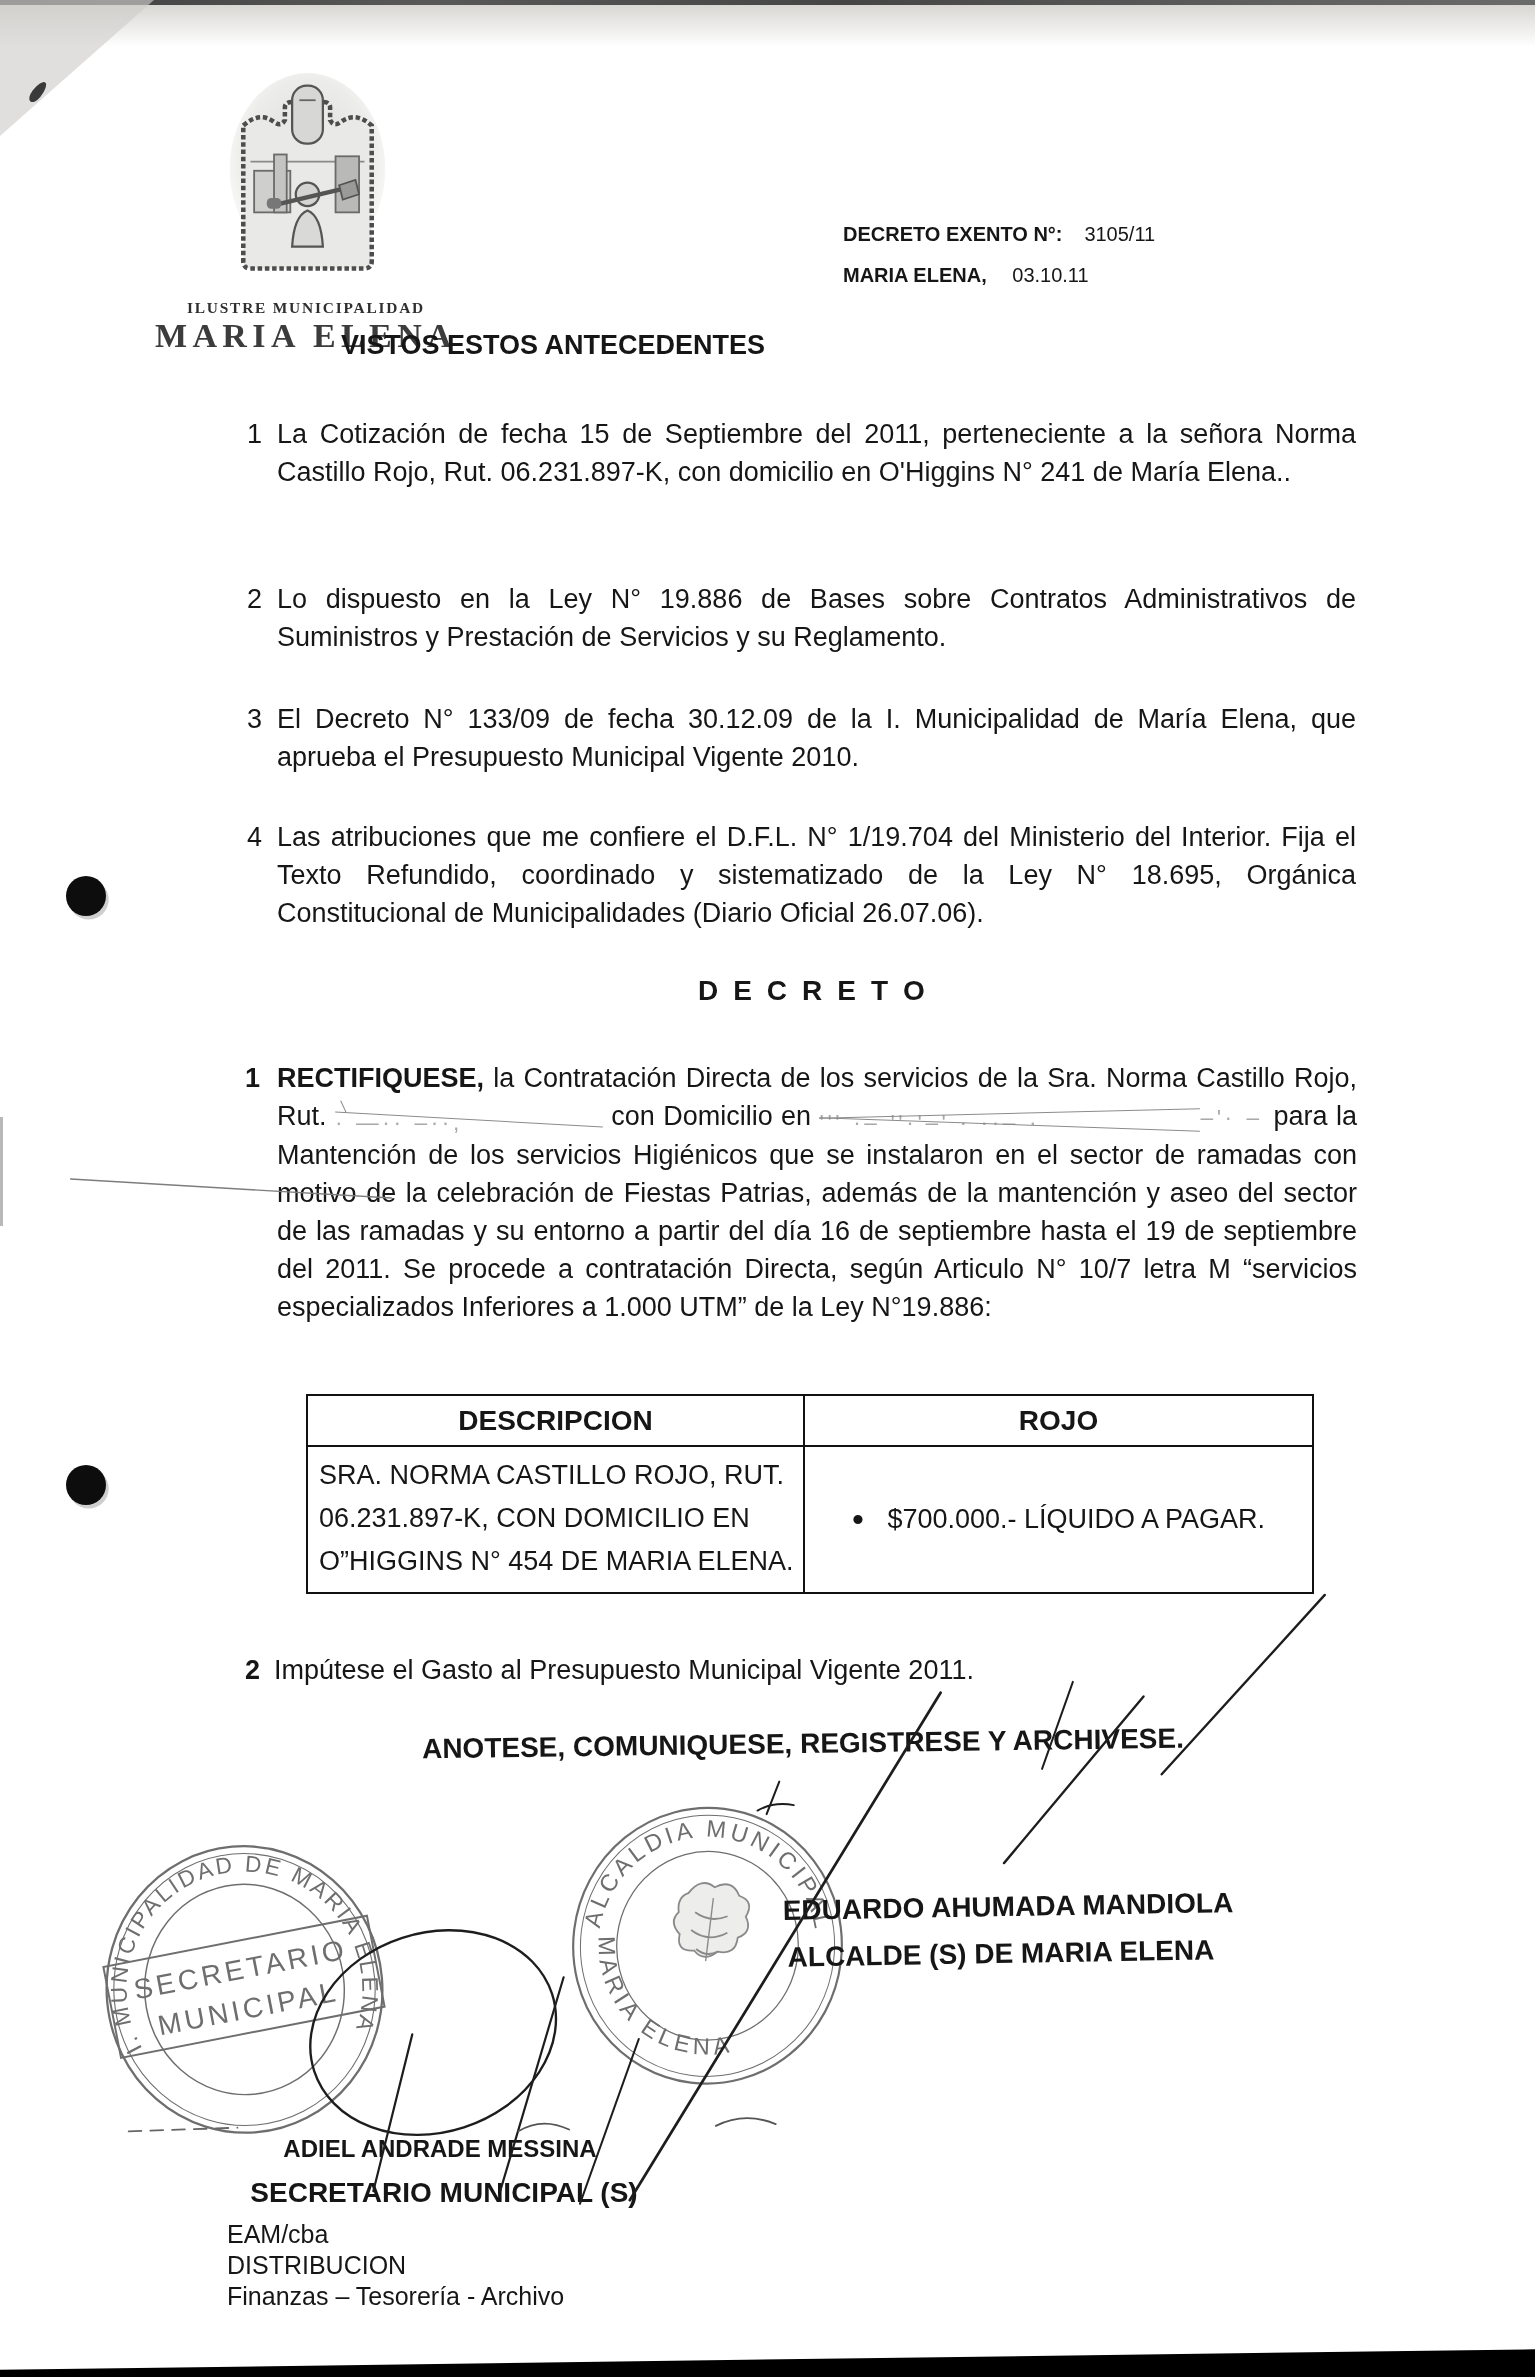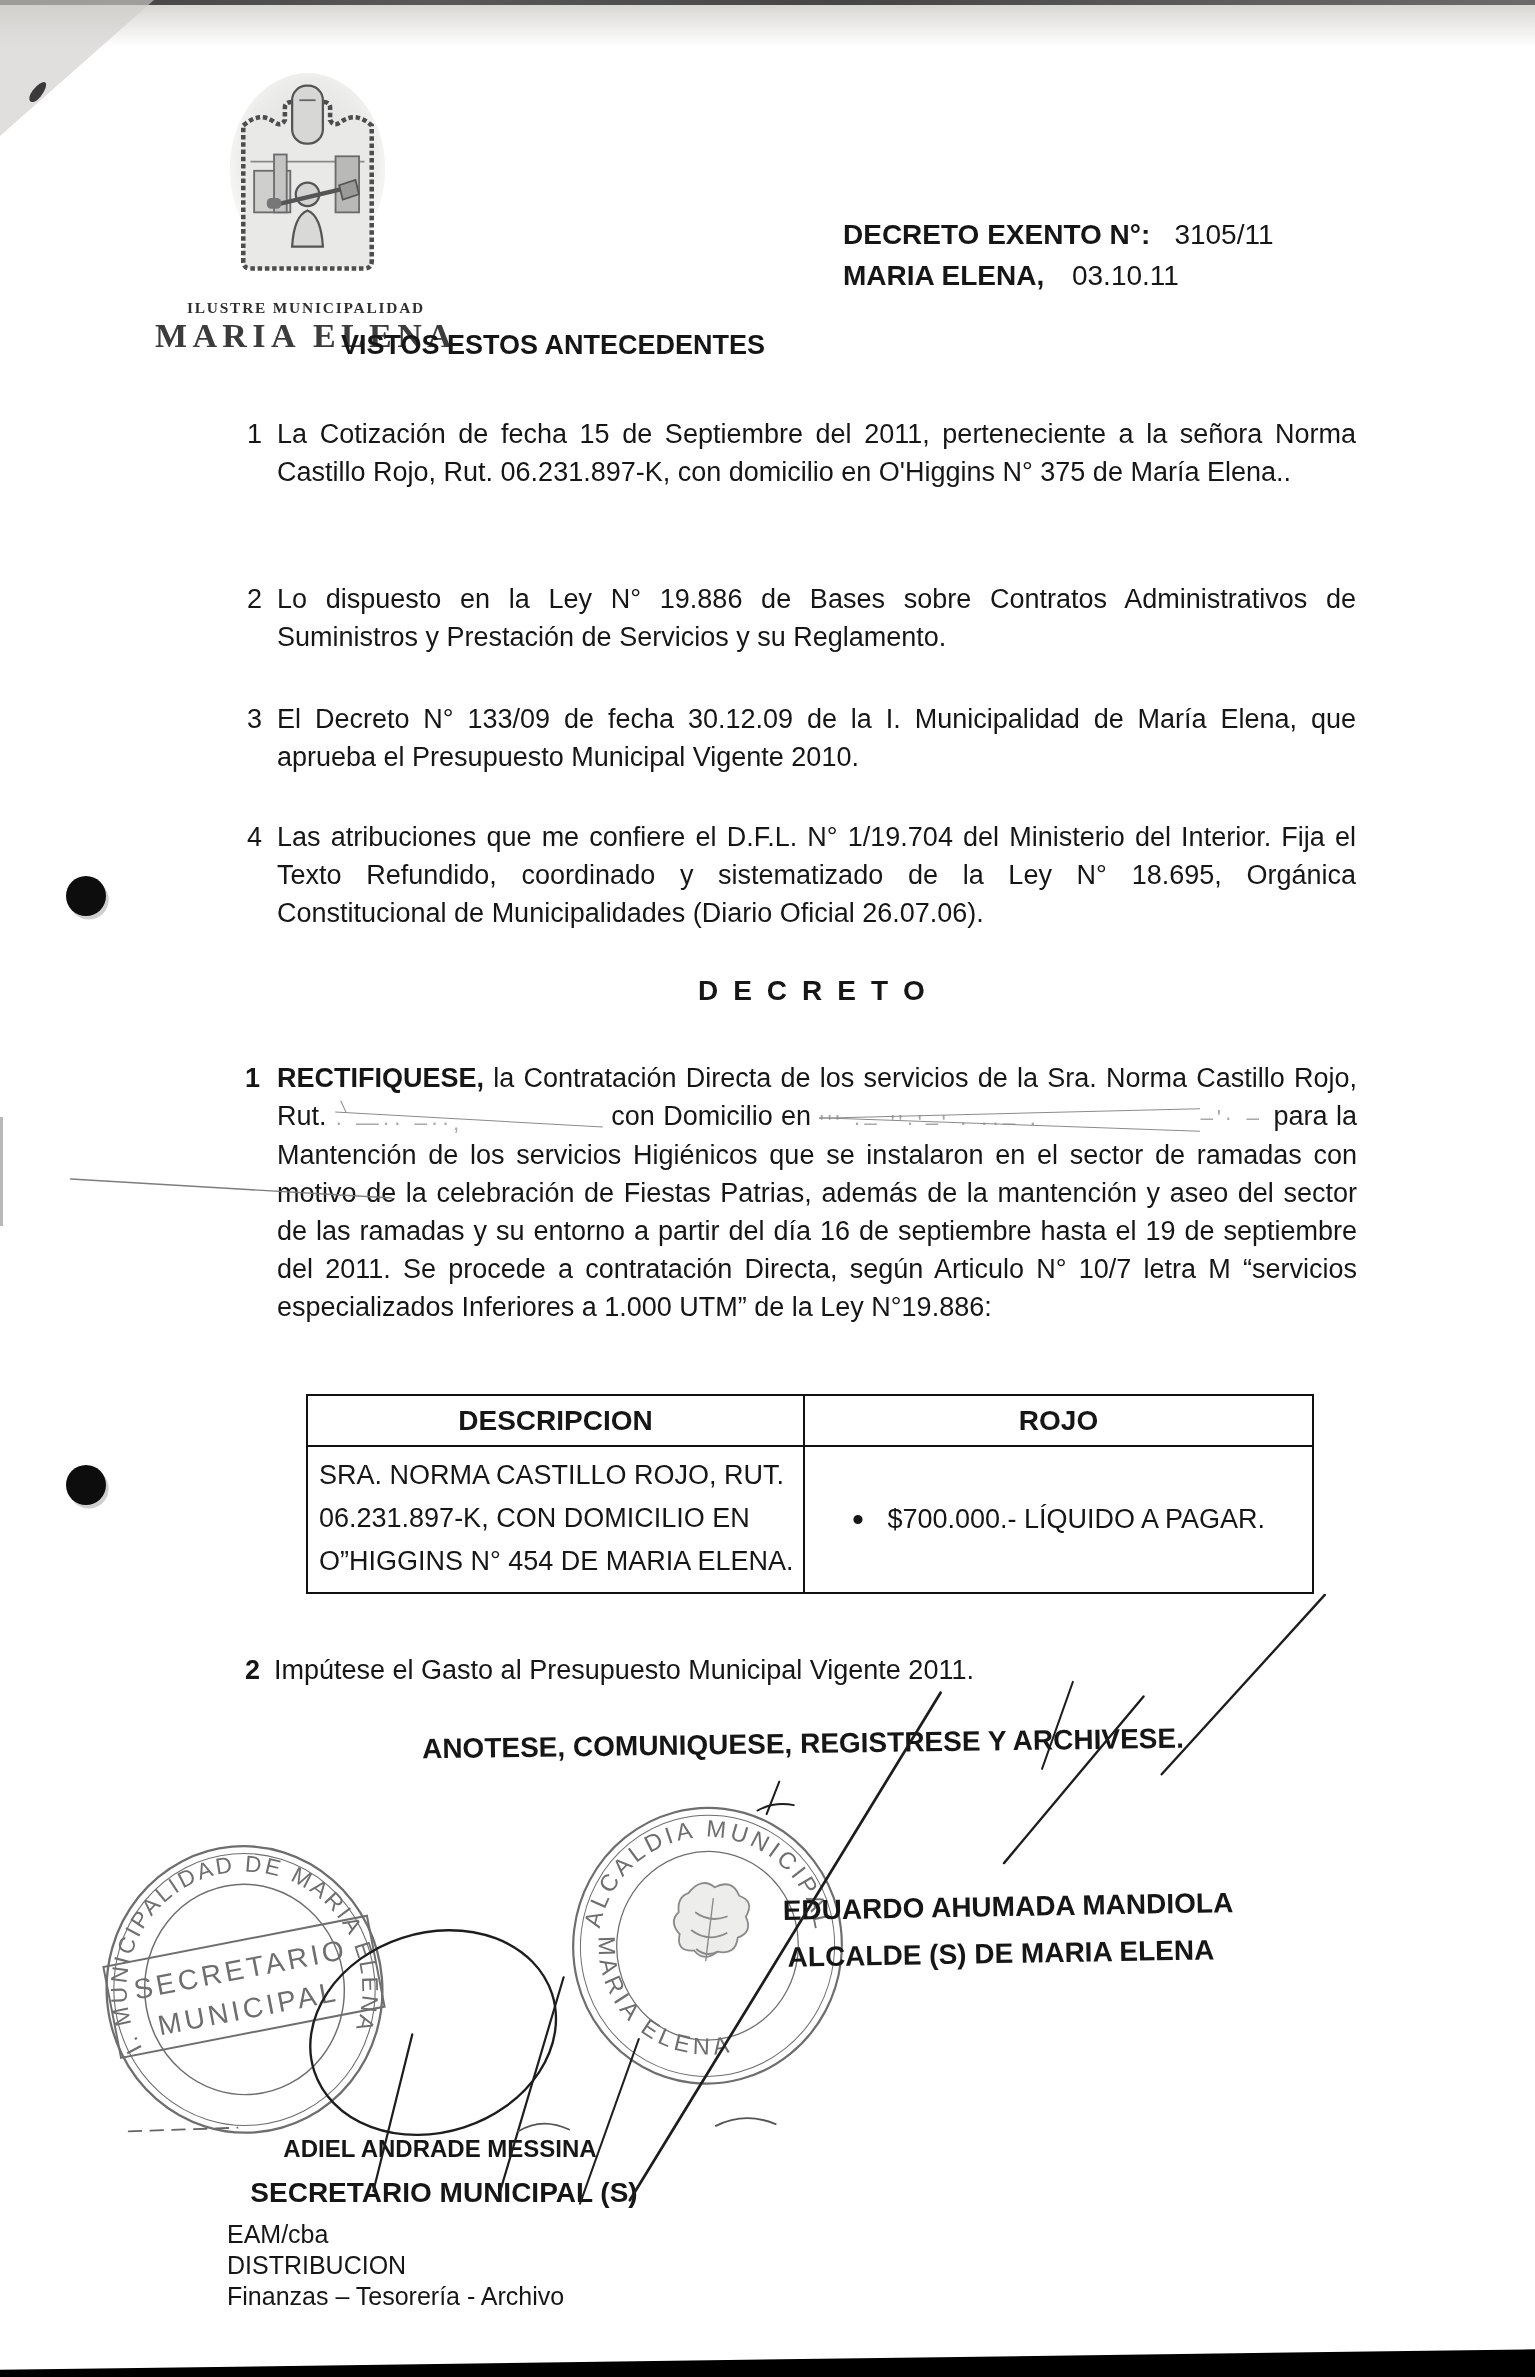--- a/index.html
+++ b/index.html
@@ -79,35 +79,35 @@
     <rect x="120" y="96" width="26" height="62" fill="#b9b9b7" stroke="#6b6b6b" stroke-width="2"></rect>
     <circle cx="89" cy="138" r="13" fill="#d4d4d2" stroke="#555" stroke-width="2.5"></circle>
     <path d="M72 196 q2 -34 17 -40 q15 6 17 40 z" fill="#d9d9d7" stroke="#555" stroke-width="2.5"></path>
     <line x1="52" y1="150" x2="128" y2="132" stroke="#555" stroke-width="5"></line>
     <rect x="44" y="142" width="16" height="12" rx="5" fill="#777"></rect>
     <path d="M124 128 l18 -6 l4 16 l-18 6 z" fill="#9a9a98" stroke="#555" stroke-width="2"></path>
   </svg>
   <div class="abs serif" style="left:152px;top:299px;width:308px;text-align:center;font-size:15.4px;letter-spacing:1.8px;color:#2f2f2f;font-weight:bold;">ILUSTRE MUNICIPALIDAD</div>
   <div class="abs serif b" style="left:134px;top:317px;width:344px;text-align:center;font-size:34px;letter-spacing:5.4px;color:#3c3c3c;">MARIA ELENA</div>
 
-  <div class="abs" style="left:843px;top:214px;font-size:28px;line-height:41px;">
+  <div class="abs" style="left:843px;top:214px;font-size:20px;line-height:41px;">
     <div>
       <span class="b">DECRETO EXENTO N°:</span>
       <span style="margin-left:16.3px;">3105/11</span>
     </div>
     <div>
       <span class="b">MARIA ELENA,</span>
       <span style="margin-left:20px;">03.10.11</span>
     </div>
   </div>
 
   <div class="abs b" style="left:341px;top:330px;font-size:27px;">VISTOS ESTOS ANTECEDENTES</div>
 
   <div class="abs body-text" style="left:247px;top:415px;">1</div>
-  <div class="abs body-text justify" style="left:277px;top:415px;width:1079px;">La Cotización de fecha 15 de Septiembre del 2011, perteneciente a la señora Norma Castillo Rojo, Rut. 06.231.897-K, con domicilio en O'Higgins N° 375 de María Elena..</div>
+  <div class="abs body-text justify" style="left:277px;top:415px;width:1079px;">La Cotización de fecha 15 de Septiembre del 2011, perteneciente a la señora Norma Castillo Rojo, Rut. 06.231.897-K, con domicilio en O'Higgins N° 241 de María Elena..</div>
 
   <div class="abs body-text" style="left:247px;top:580px;">2</div>
   <div class="abs body-text justify" style="left:277px;top:580px;width:1079px;">Lo dispuesto en la Ley N° 19.886 de Bases sobre Contratos Administrativos de Suministros y Prestación de Servicios y su Reglamento.</div>
 
   <div class="abs body-text" style="left:247px;top:700px;">3</div>
   <div class="abs body-text justify" style="left:277px;top:700px;width:1079px;">El Decreto N° 133/09 de fecha 30.12.09 de la I. Municipalidad de María Elena, que aprueba el Presupuesto Municipal Vigente 2010.</div>
 
   <div class="abs body-text" style="left:247px;top:818px;">4</div>
   <div class="abs body-text justify" style="left:277px;top:818px;width:1079px;">Las atribuciones que me confiere el D.F.L. N° 1/19.704 del Ministerio del Interior. Fija el Texto Refundido, coordinado y sistematizado de la Ley N° 18.695, Orgánica Constitucional de Municipalidades (Diario Oficial 26.07.06).</div>
 

